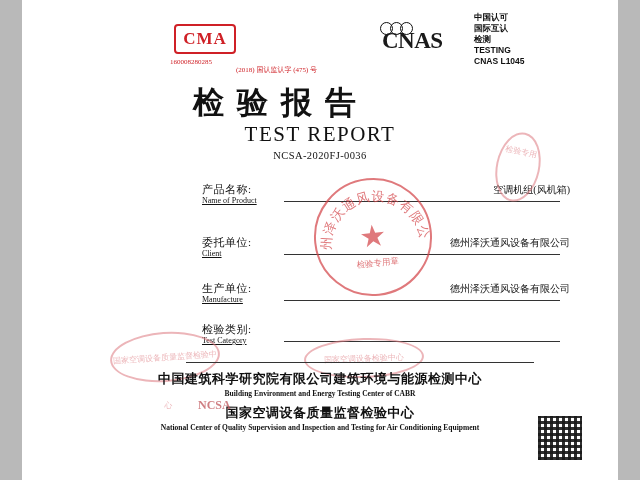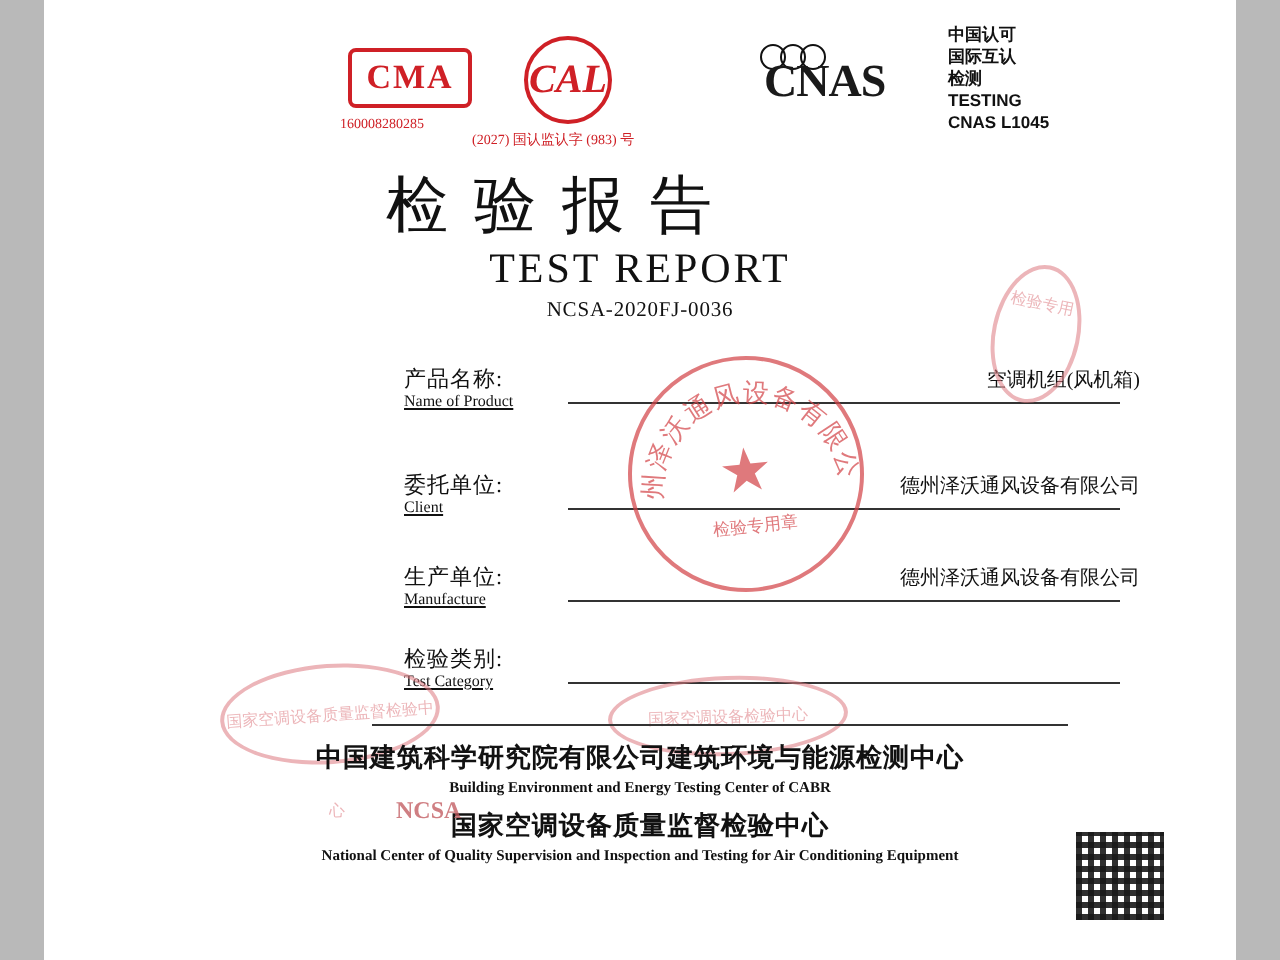--- a/index.html
+++ b/index.html
@@ -156,21 +156,21 @@
   }
 
   
   .title-cn {
     position: absolute;
     left: 0;
     top: 82px;
     width: 505px;
     text-align: center;
     font-size: 31px;
-    font-weight: normal;
+    font-weight: bold;
     letter-spacing: 13px;
     text-indent: 13px;
     color: #111;
   }
   .title-en {
     position: absolute;
     left: 0;
     top: 122px;
     width: 596px;
     text-align: center;
@@ -370,22 +370,21 @@
   <div class="margin-left"></div>
   <div class="margin-right"></div>
 
   <div class="sheet">
 
     <div class="marks">
 
       <div class="mark cma-box">CMA</div>
       <div class="mark-cap cma-cap">160008280285</div>
 
-      <div class="mark cal-circle">CAL</div>
-      <div class="mark-cap cal-cap">(2027) 国认监认字 (983) 号</div>
+      <div class="mark-cap cal-cap">(2018) 国认监认字 (475) 号</div>
 
 
       <div class="cnas-rings">
         <span class="ring" style="left:0;top:0;"></span>
         <span class="ring" style="left:10px;top:0;"></span>
         <span class="ring" style="left:20px;top:0;"></span>
       </div>
       <div class="mark cnas-box">CNAS</div>
 
       <div class="mark-cap cn-textblock">

